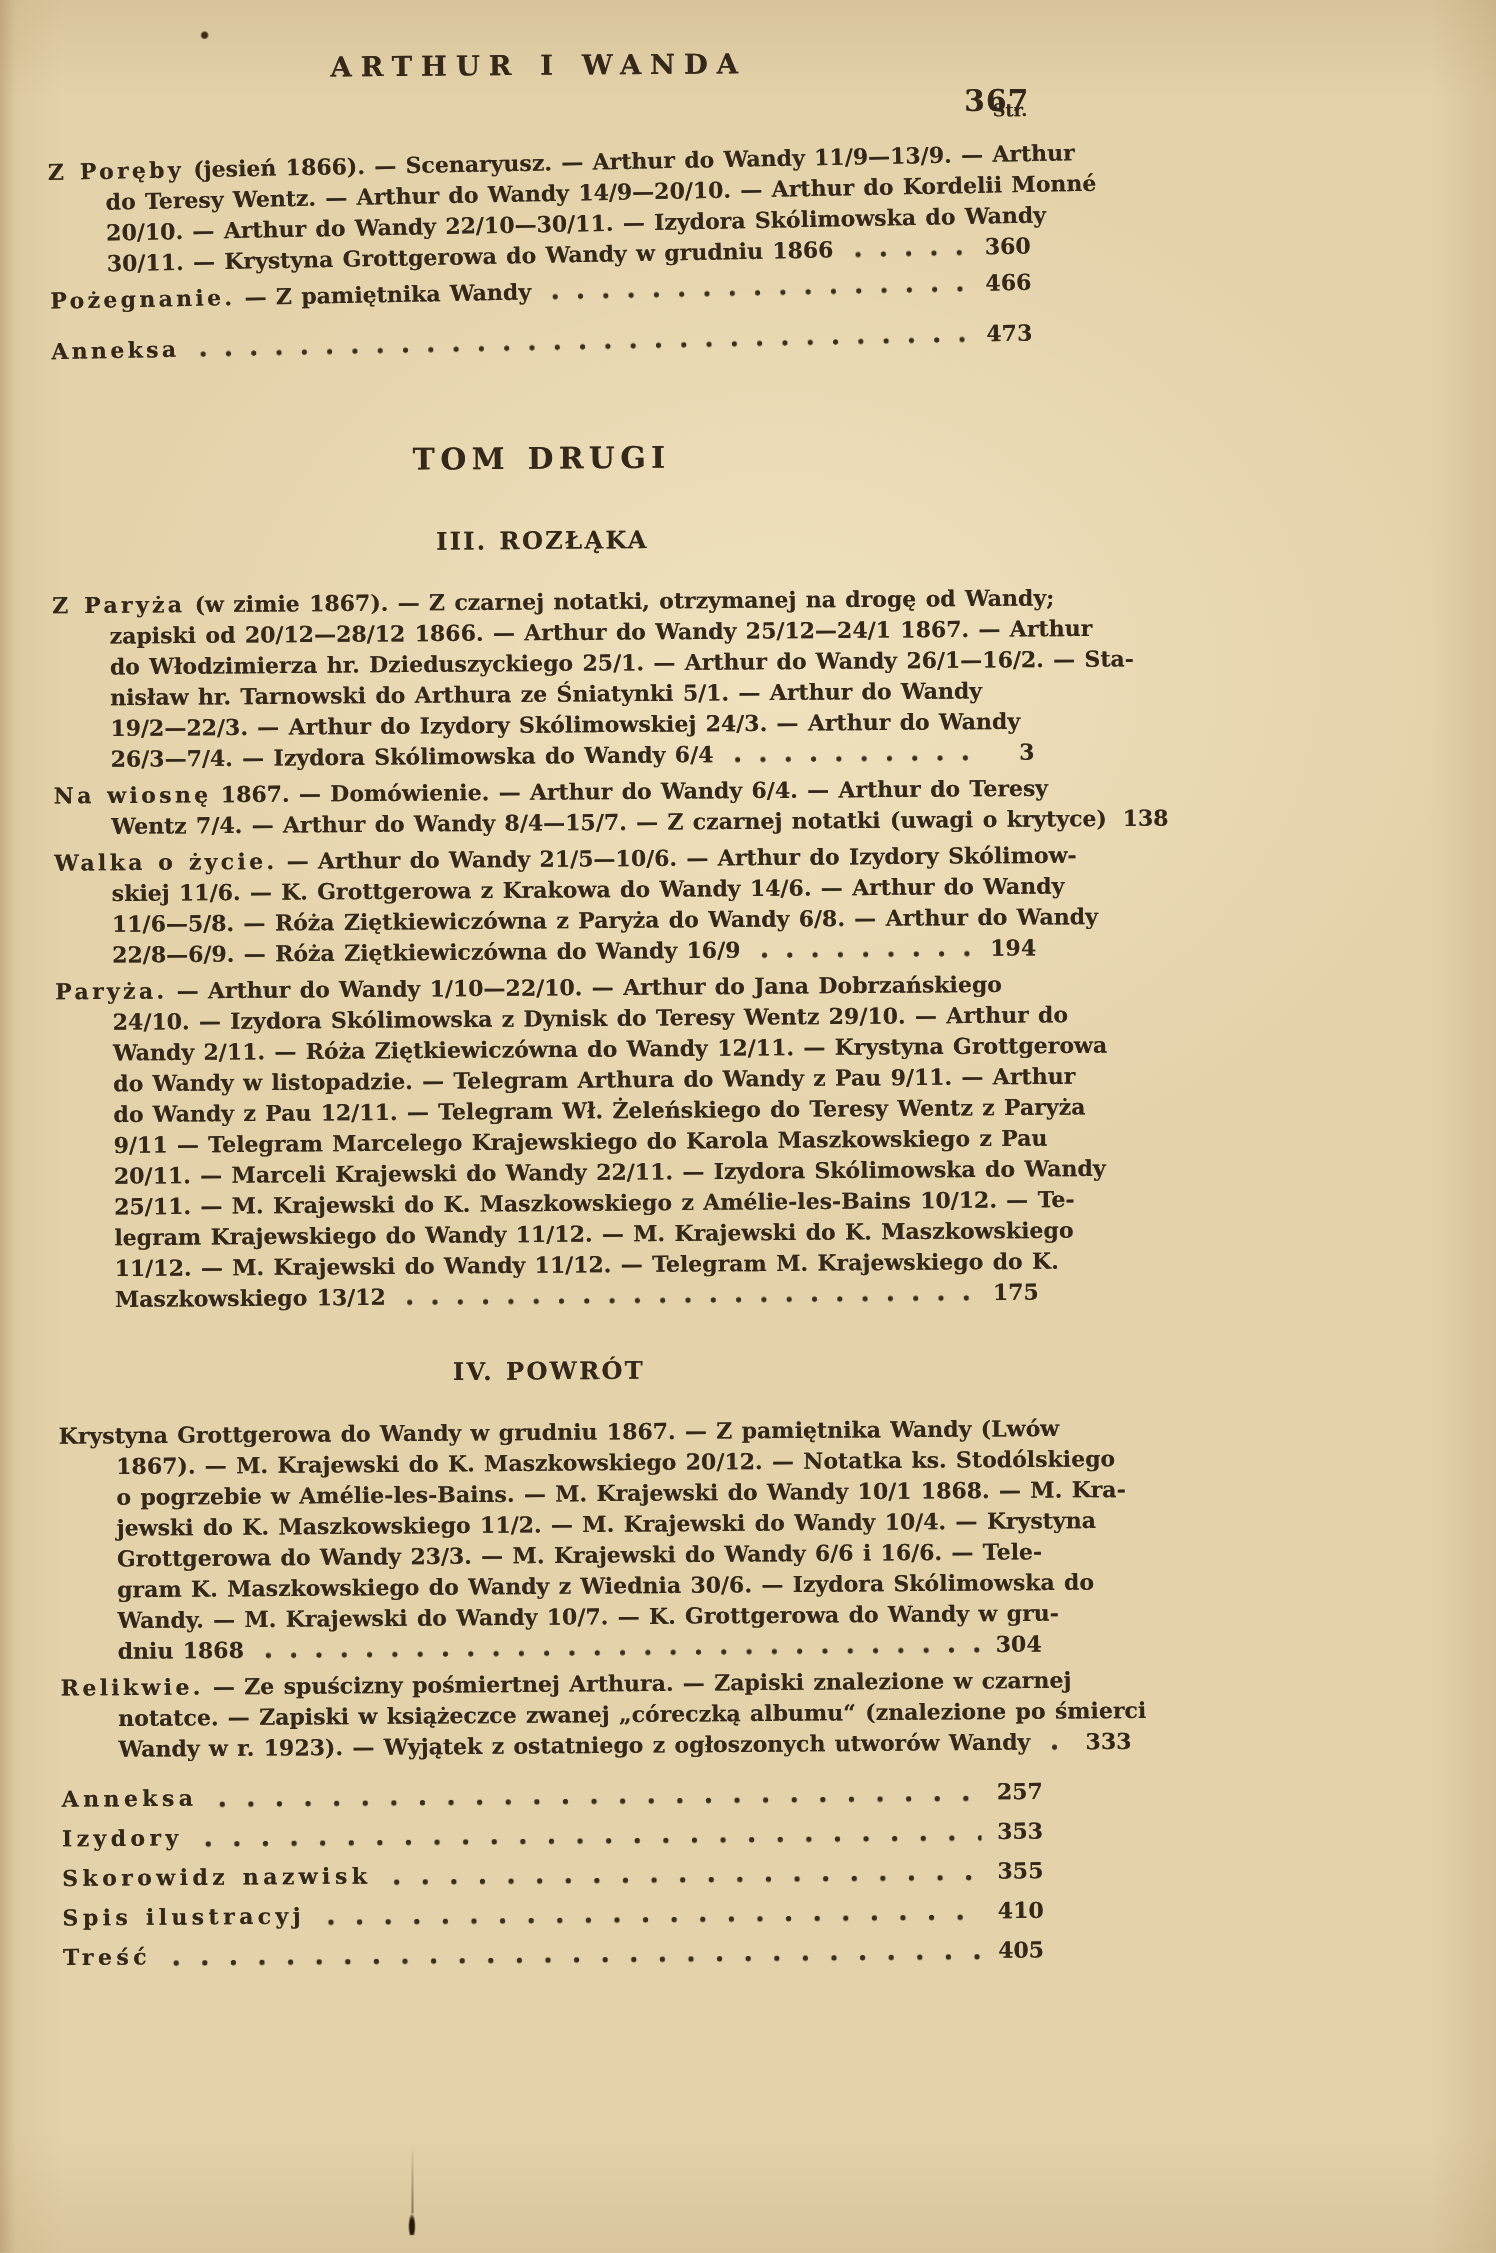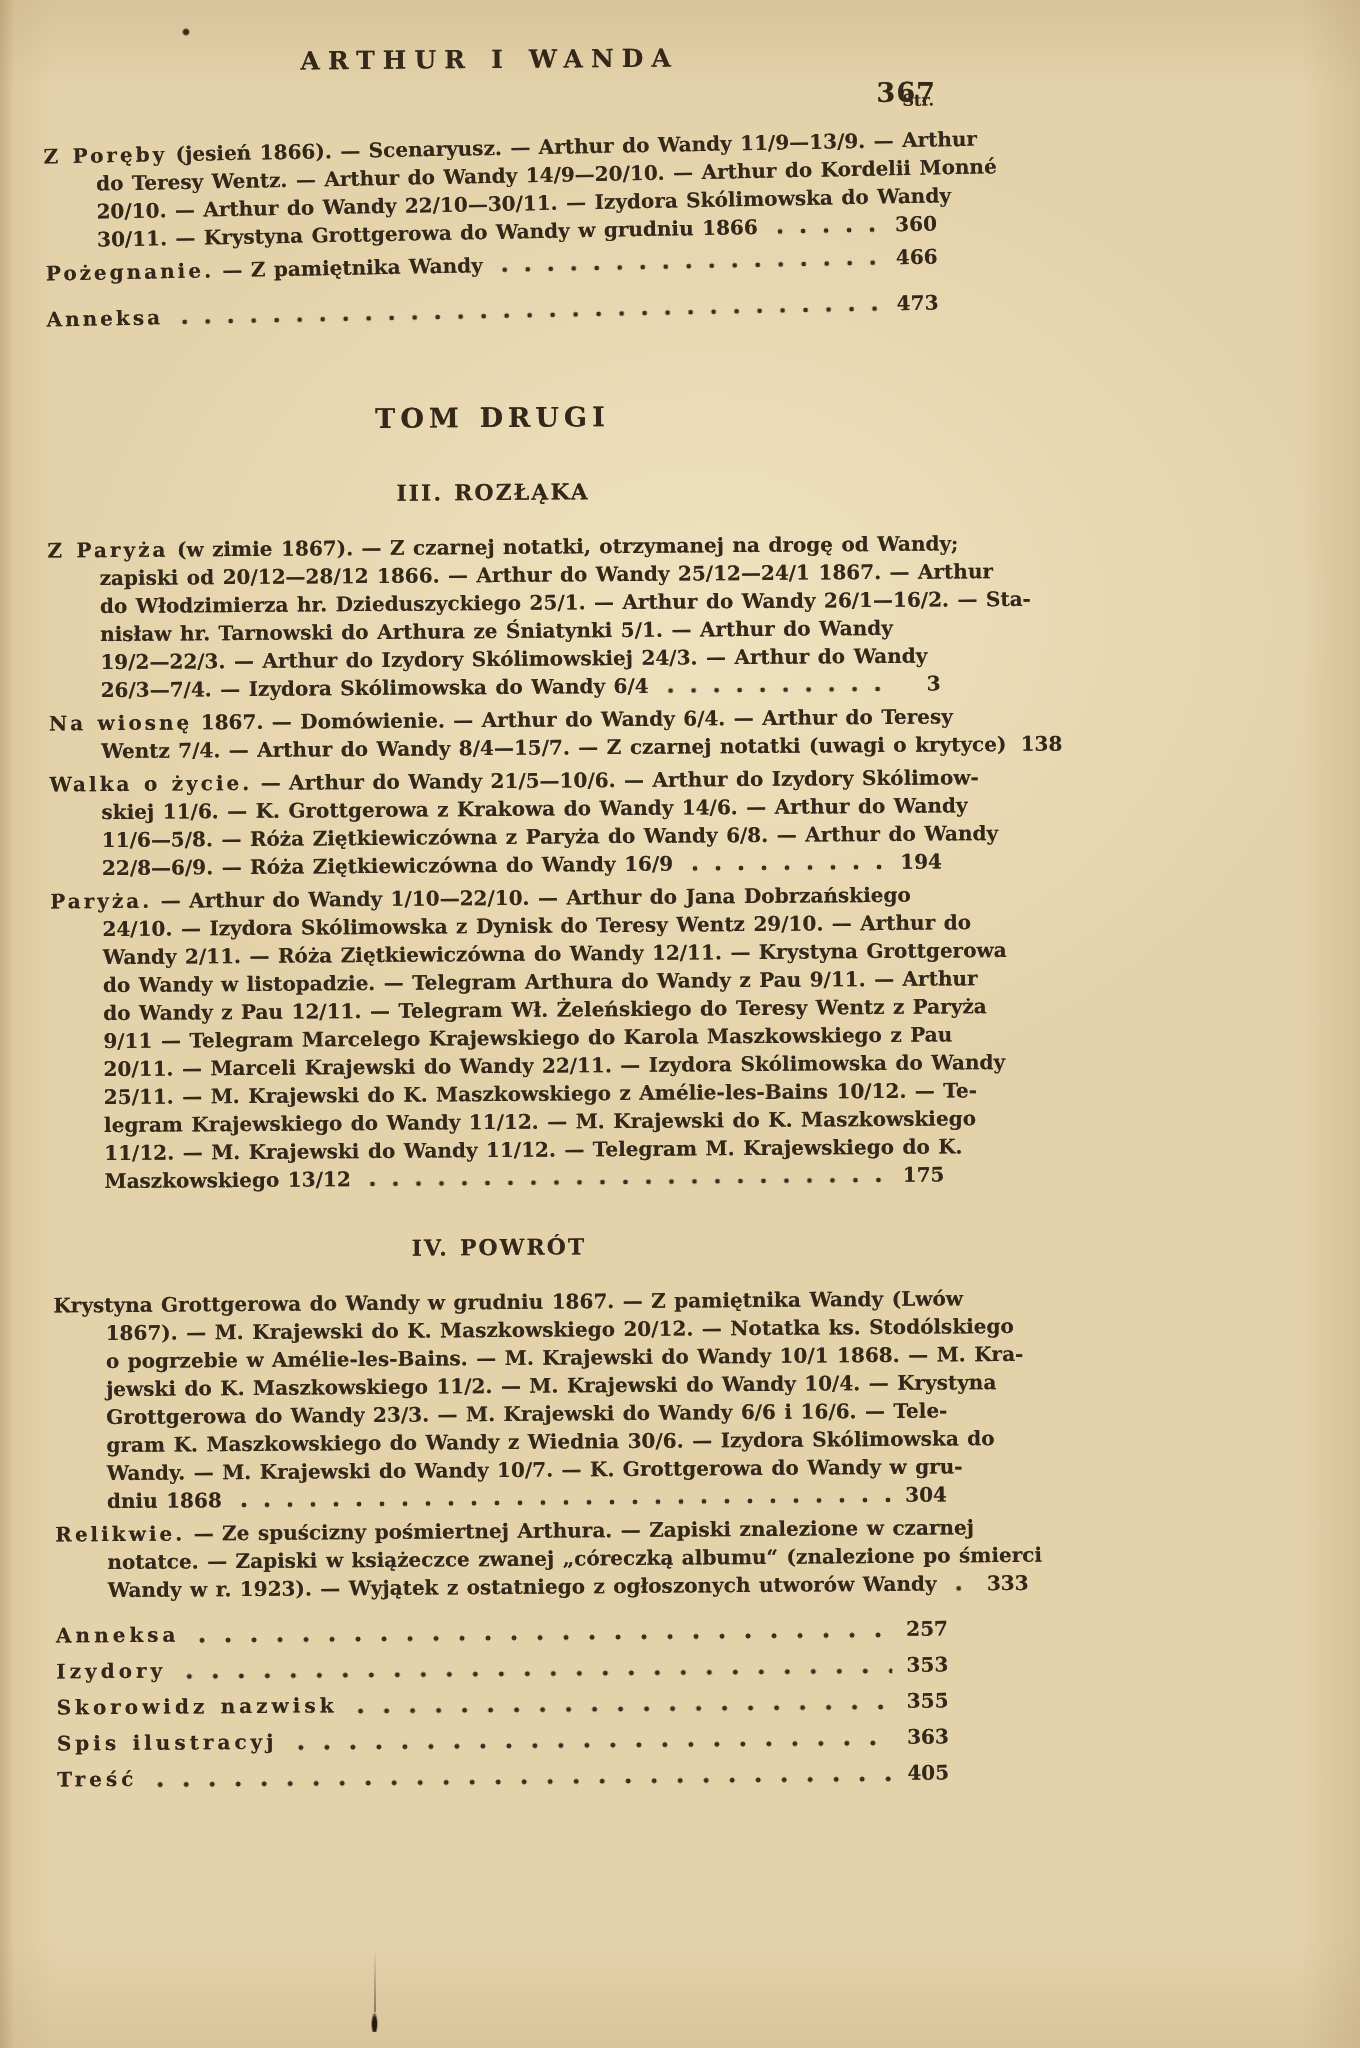--- a/index.html
+++ b/index.html
@@ -263,21 +263,21 @@
               <span class="txt"></span>
               <span class="dots"></span>
               <span class="pg">355</span>
             </div>
           </div>
           <div class="entry">
             <div class="line">
               <span class="lead">Spis ilustracyj</span>
               <span class="txt"></span>
               <span class="dots"></span>
-              <span class="pg">363</span>
+              <span class="pg">410</span>
             </div>
           </div>
           <div class="entry">
             <div class="line">
               <span class="lead">Treść</span>
               <span class="txt"></span>
               <span class="dots"></span>
               <span class="pg">405</span>
             </div>
           </div>

